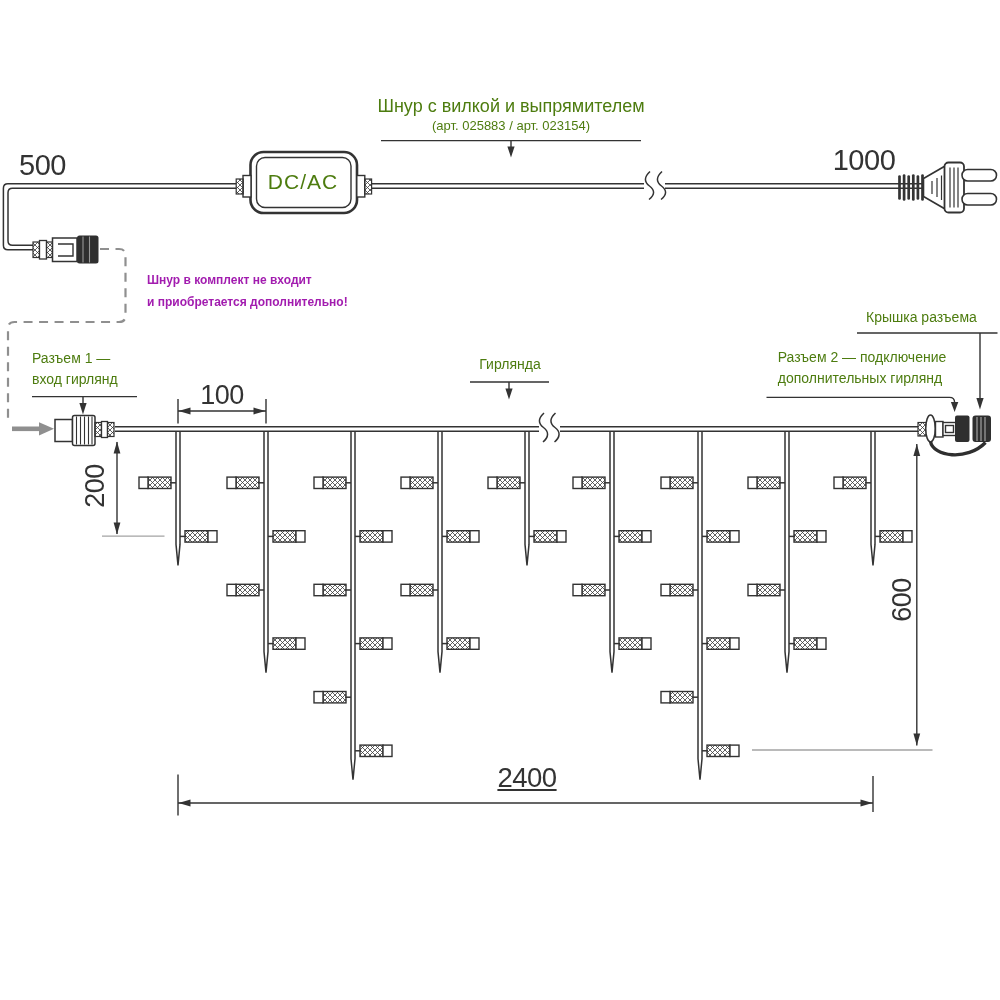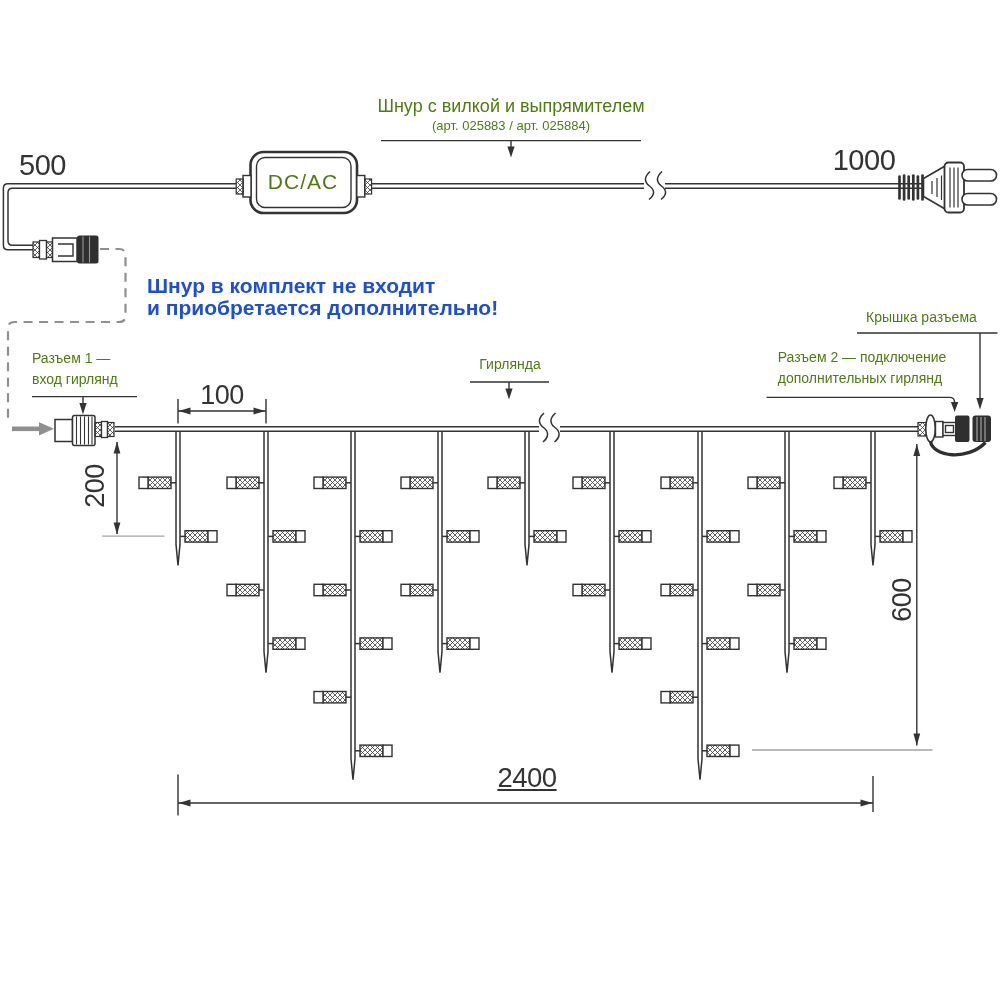--- a/index.html
+++ b/index.html
@@ -6,21 +6,21 @@
   #canvas{
     position:relative;width:1000px;height:1000px;background:#fff;overflow:hidden;
     font-family:"Liberation Sans", sans-serif;
   }
   #art{position:absolute;left:0;top:0;}
   .lbl{position:absolute;color:#4d7c0f;white-space:nowrap;line-height:1.15;}
   .num{font-size:27px;letter-spacing:-0.5px;color:#333;}
   .small{font-size:13px;}
   .mid{font-size:14px;}
   .big{font-size:18px;}
-  .note{color:#1d4ed8;font-weight:600;font-size:21px;}
+  .note{color:#a21caf;font-weight:600;font-size:12px;}
   .cc{transform:translateX(-50%);}
   .rot{transform:translate(-50%,-50%) rotate(-90deg);}
   
   .wire{fill:none;stroke:#333;stroke-width:1.5;}
   .thin{fill:none;stroke:#333;stroke-width:1.4;}
   .bold{fill:none;stroke:#333;stroke-width:2.6;}
   .fillw{fill:#fff;stroke:#333;}
   .dark{fill:#2f2f2f;stroke:none;}
   .ah{fill:#333;stroke:none;}
   .gray{stroke:#8f8f8f;}
@@ -319,21 +319,21 @@
       <path class="thin" d="M178,774.5 V815.5 M873,776 V812 M178,803 H873"></path>
       <polygon class="ah" points="190.5,799.6 190.5,806.4 178.5,803"></polygon>
       <polygon class="ah" points="860.5,799.6 860.5,806.4 872.5,803"></polygon>
     </g>
   </svg>
 
   <div class="lbl num" style="left:19px;top:149px;font-size:29px;">500</div>
   <div class="lbl num cc" style="left:864px;top:144px;font-size:29px;">1000</div>
 
   <div class="lbl big cc" style="left:511px;top:96px;">Шнур с вилкой и выпрямителем</div>
-  <div class="lbl small cc" style="left:511px;top:119px;">(арт. 025883 / арт. 025884)</div>
+  <div class="lbl small cc" style="left:511px;top:119px;">(арт. 025883 / арт. 023154)</div>
 
   <div class="lbl cc" style="left:303px;top:170px;font-size:21px;letter-spacing:1px;">DC/AC</div>
 
   <div class="lbl note" style="left:147px;top:274px;">Шнур в комплект не входит</div>
   <div class="lbl note" style="left:147px;top:295.5px;">и приобретается дополнительно!</div>
 
   <div class="lbl mid" style="left:32px;top:350px;">Разъем 1 —</div>
   <div class="lbl mid" style="left:32px;top:370.5px;">вход гирлянд</div>
 
   <div class="lbl mid cc" style="left:510px;top:356px;">Гирлянда</div>

